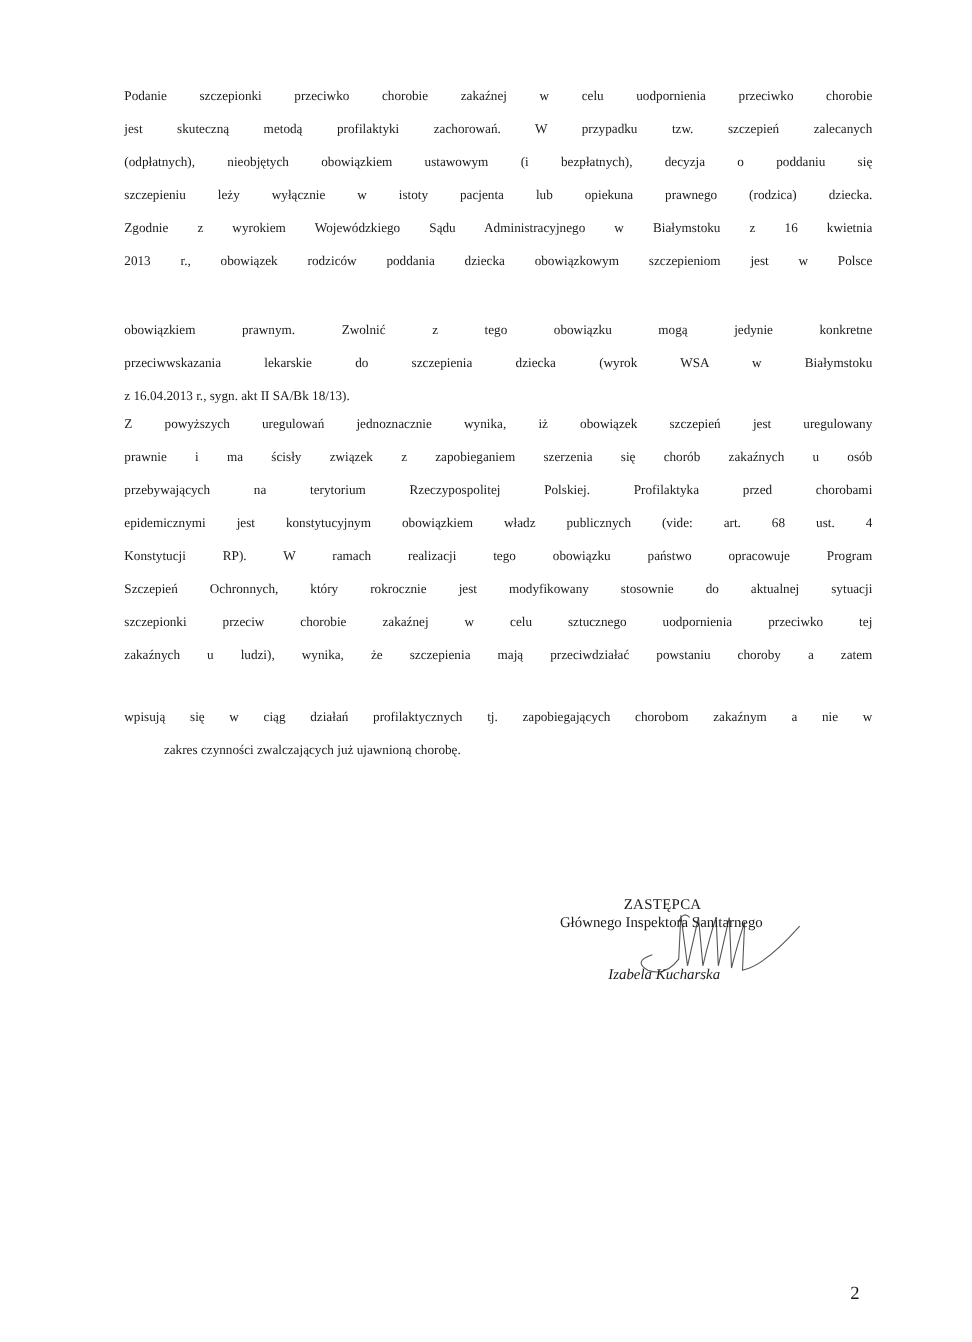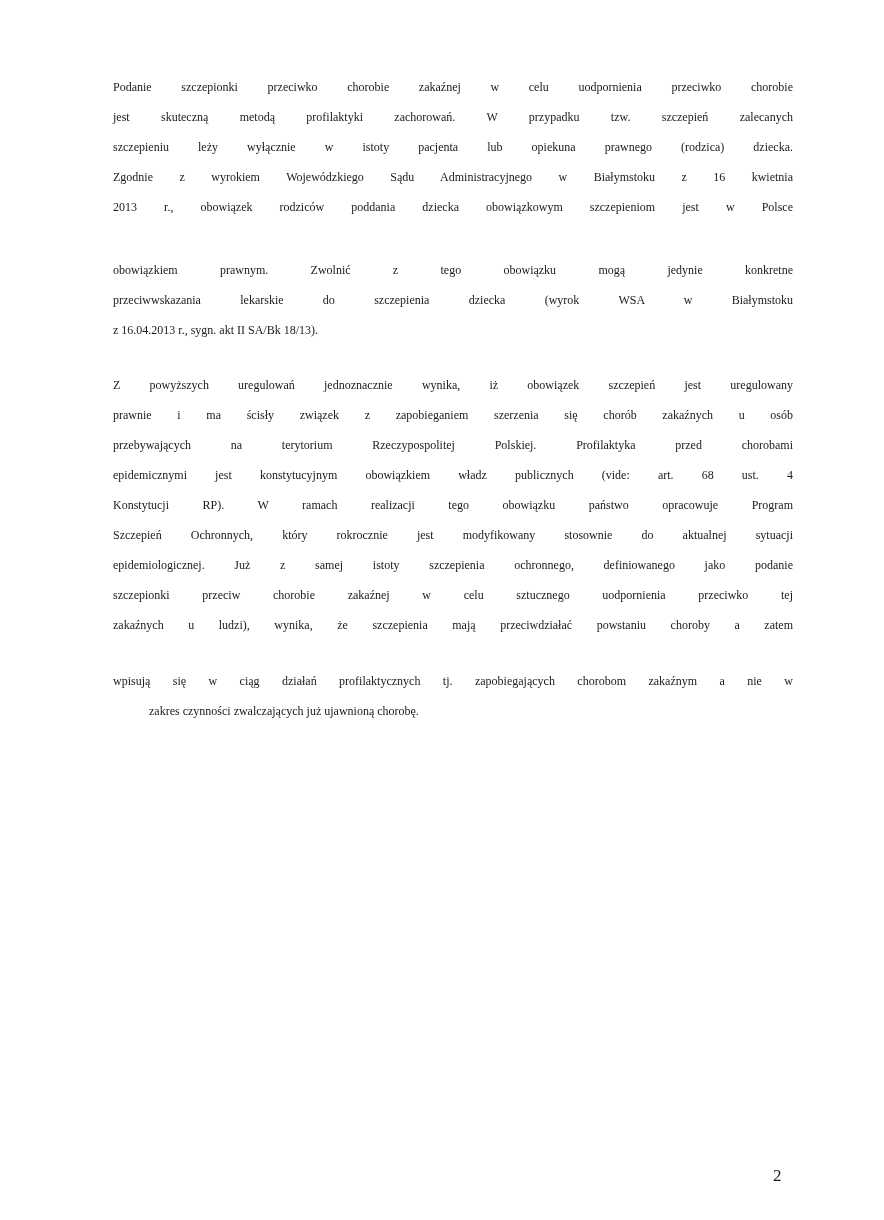--- a/index.html
+++ b/index.html
@@ -20,37 +20,46 @@
   .page-num { position: absolute; left: 773px; top: 1166px; font-size: 17px; }
 </style>
 </head>
 <body>
 
 <div class="page">
 
   <div class="para" id="p1">
     <span class="line" style="white-space: normal;">Podanie szczepionki przeciwko chorobie zakaźnej w celu uodpornienia przeciwko chorobie</span>
     <span class="line" style="white-space: normal;">jest skuteczną metodą profilaktyki zachorowań. W przypadku tzw. szczepień zalecanych</span>
+    <span class="line" style="white-space: normal;">(odpłatnych), nieobjętych obowiązkiem ustawowym (i bezpłatnych), decyzja o poddaniu się</span>
     <span class="line" style="white-space: normal;">szczepieniu leży wyłącznie w istoty pacjenta lub opiekuna prawnego (rodzica) dziecka.</span>
     <span class="line" style="white-space: normal;">Zgodnie z wyrokiem Wojewódzkiego Sądu Administracyjnego w Białymstoku z 16 kwietnia</span>
     <span class="line" style="white-space: normal;">2013 r., obowiązek rodziców poddania dziecka obowiązkowym szczepieniom jest w Polsce</span>
     <span class="line" style="white-space: normal; margin-top: 33px;">obowiązkiem prawnym. Zwolnić z tego obowiązku mogą jedynie konkretne</span>
     <span class="line" style="white-space: normal;">przeciwwskazania lekarskie do szczepienia dziecka (wyrok WSA w Białymstoku</span>
     <span class="line last" style="white-space: normal;">z 16.04.2013 r., sygn. akt II SA/Bk 18/13).</span>
   </div>
 
   <div class="para" id="p2">
     <span class="line" style="white-space: normal;">Z powyższych uregulowań jednoznacznie wynika, iż obowiązek szczepień jest uregulowany</span>
     <span class="line" style="white-space: normal;">prawnie i ma ścisły związek z zapobieganiem szerzenia się chorób zakaźnych u osób</span>
     <span class="line" style="white-space: normal;">przebywających na terytorium Rzeczypospolitej Polskiej. Profilaktyka przed chorobami</span>
     <span class="line" style="white-space: normal;">epidemicznymi jest konstytucyjnym obowiązkiem władz publicznych (vide: art. 68 ust. 4</span>
     <span class="line" style="white-space: normal;">Konstytucji RP). W ramach realizacji tego obowiązku państwo opracowuje Program</span>
     <span class="line" style="white-space: normal;">Szczepień Ochronnych, który rokrocznie jest modyfikowany stosownie do aktualnej sytuacji</span>
-    <span class="line" style="white-space: normal;">epidemiologicznej. Już z samej istoty szczepienia ochronnego, definiowanego jako podanie</span>
     <span class="line" style="white-space: normal;">szczepionki przeciw chorobie zakaźnej w celu sztucznego uodpornienia przeciwko tej</span>
     <span class="line" style="white-space: normal;">zakaźnych u ludzi), wynika, że szczepienia mają przeciwdziałać powstaniu choroby a zatem</span>
     <span class="line" style="white-space: normal; margin-top: 26px;">wpisują się w ciąg działań profilaktycznych tj. zapobiegających chorobom zakaźnym a nie w</span>
     <span class="line last" style="white-space: normal; margin-left: 36px;">zakres czynności zwalczających już ujawnioną chorobę.</span>
   </div>
 
+  <div class="sig">
+    <svg width="230" height="90" viewBox="0 0 230 90">
+      <path d="M88 56 Q70 62 84 70 Q100 76 112 60 L114 20 L120 66 Q126 40 130 22 L134 66 Q140 40 146 22 L148 66 Q154 40 158 22 L160 68 Q166 44 172 26 L170 70 Q190 66 222 30" fill="none" stroke="#555" stroke-width="1"></path>
+      <path d="M112 26 Q116 16 122 22" fill="none" stroke="#555" stroke-width="1"></path>
+    </svg>
+    <div class="title">ZASTĘPCA</div>
+    <div class="org">Głównego Inspektora Sanitarnego</div>
+    <div class="name">Izabela Kucharska</div>
+  </div>
 
   <div class="page-num">2</div>
 </div>
 
 </body></html>

